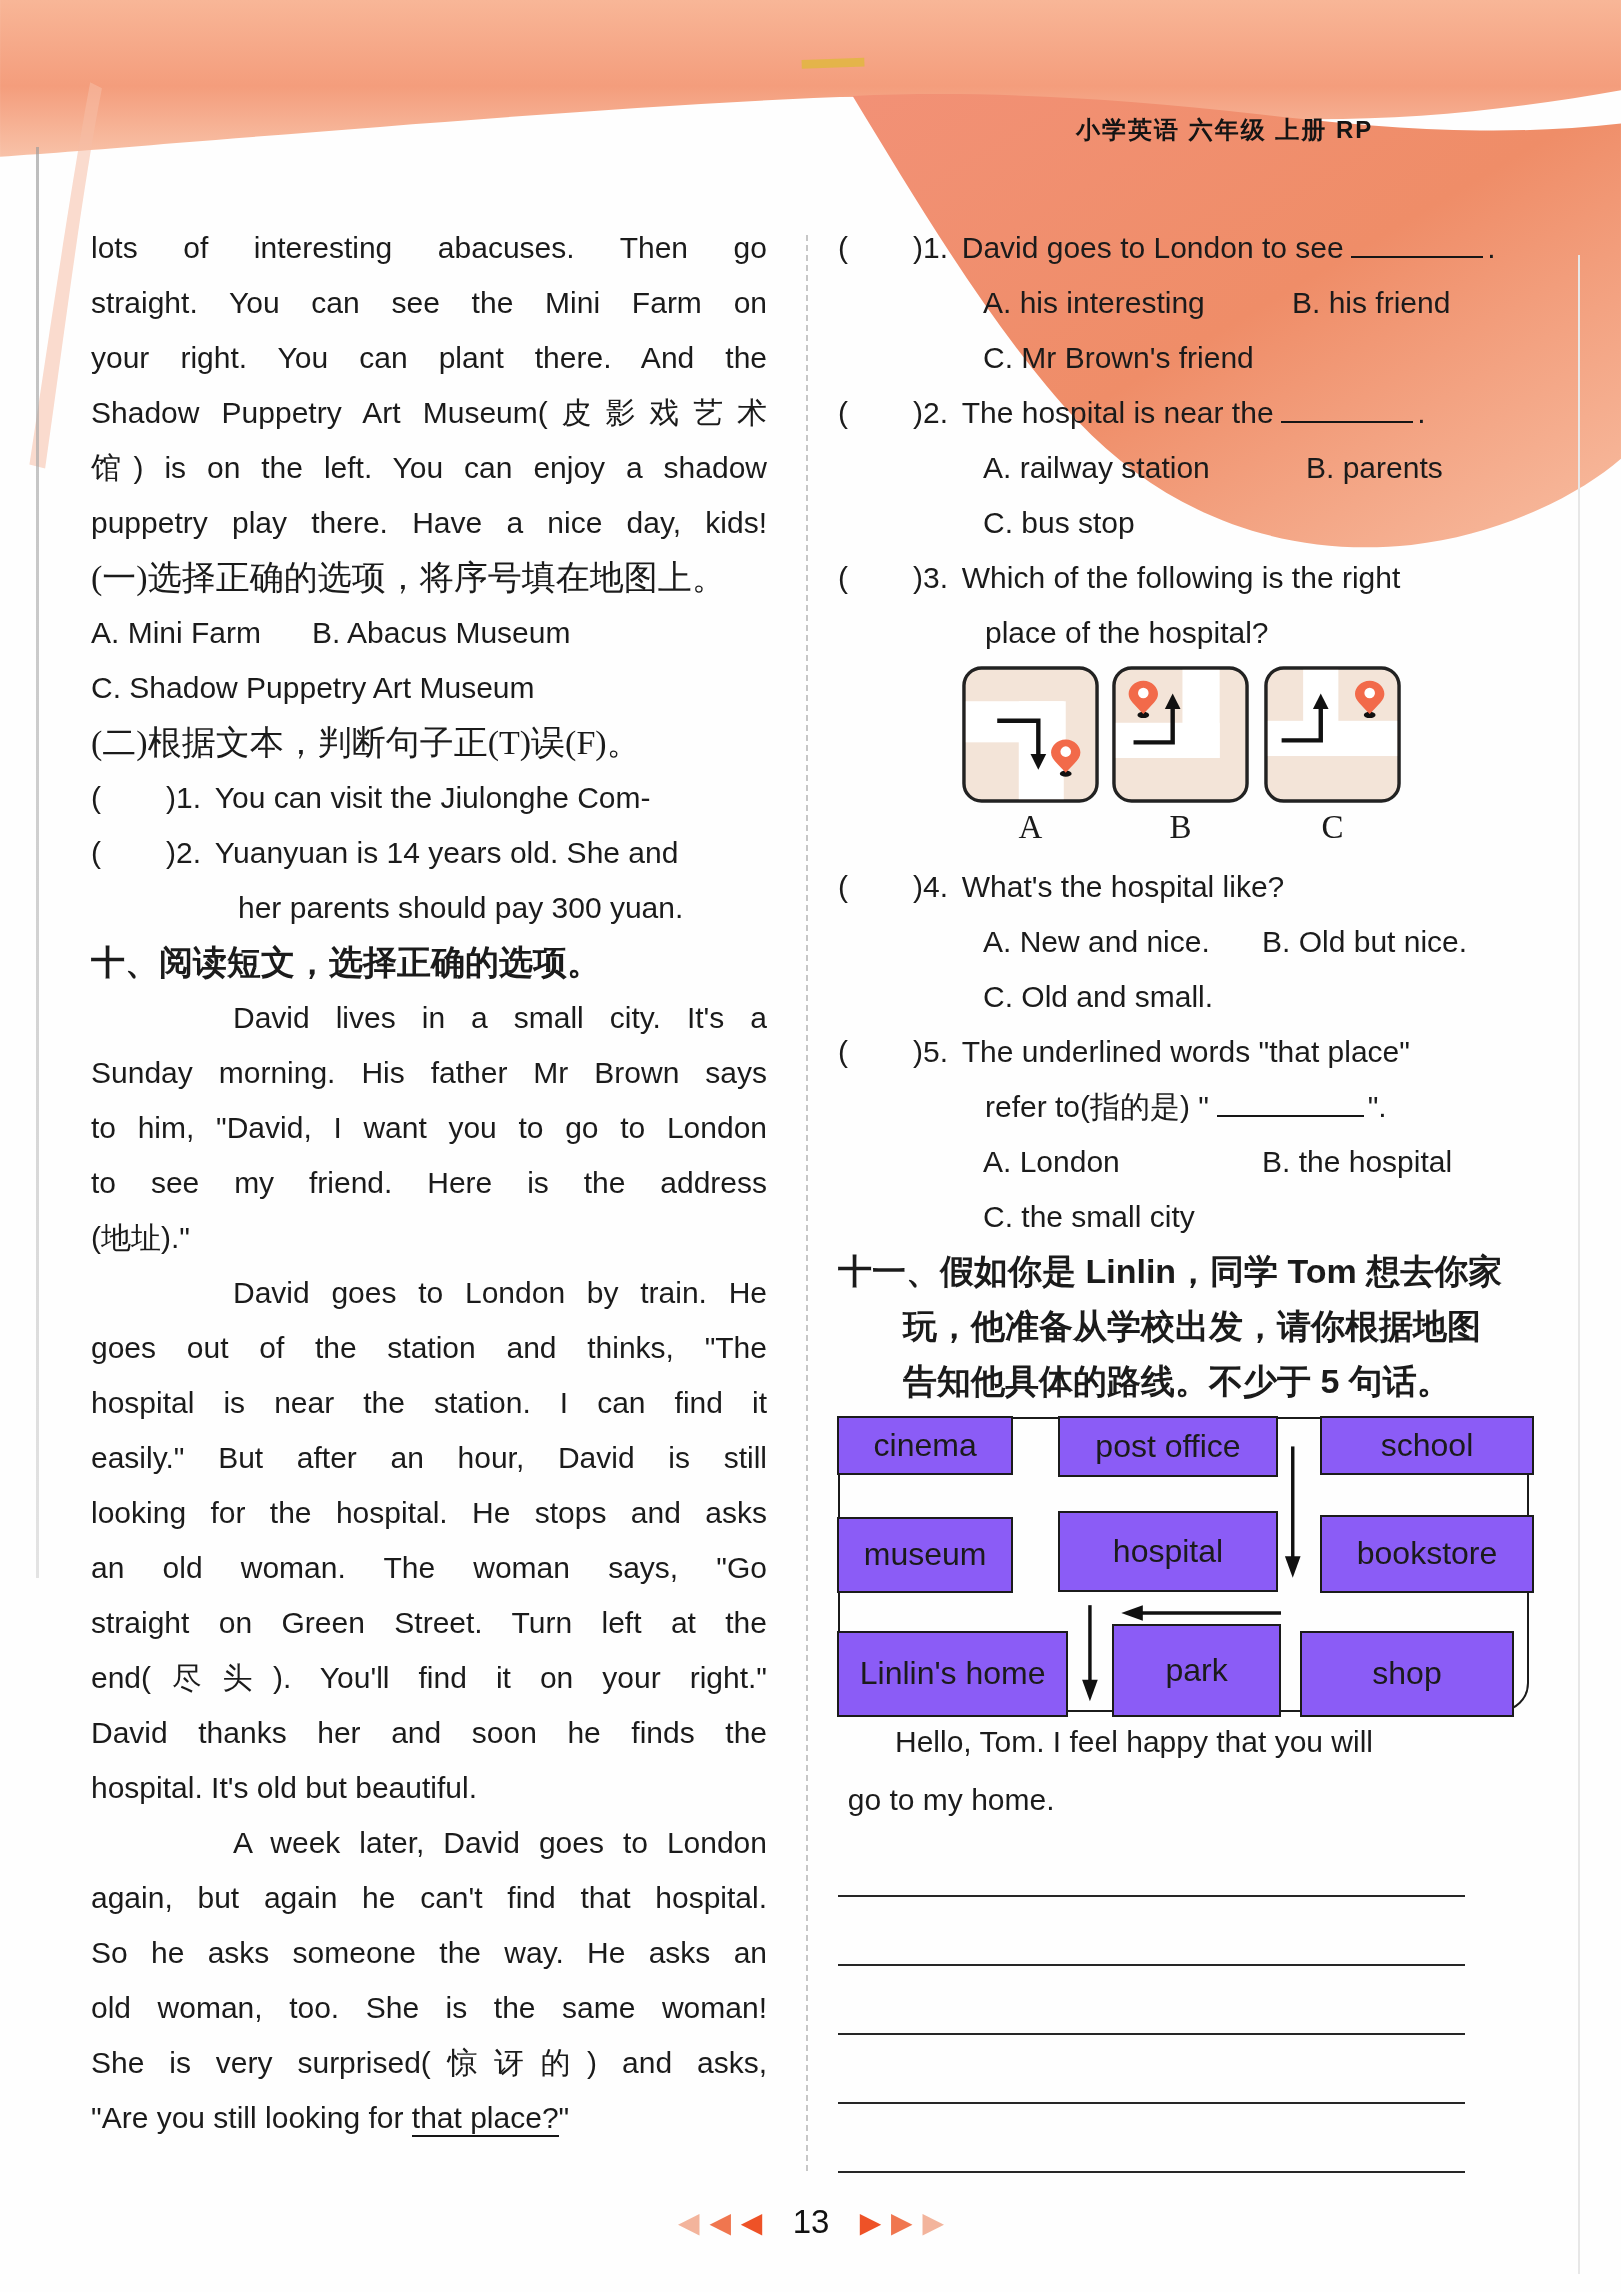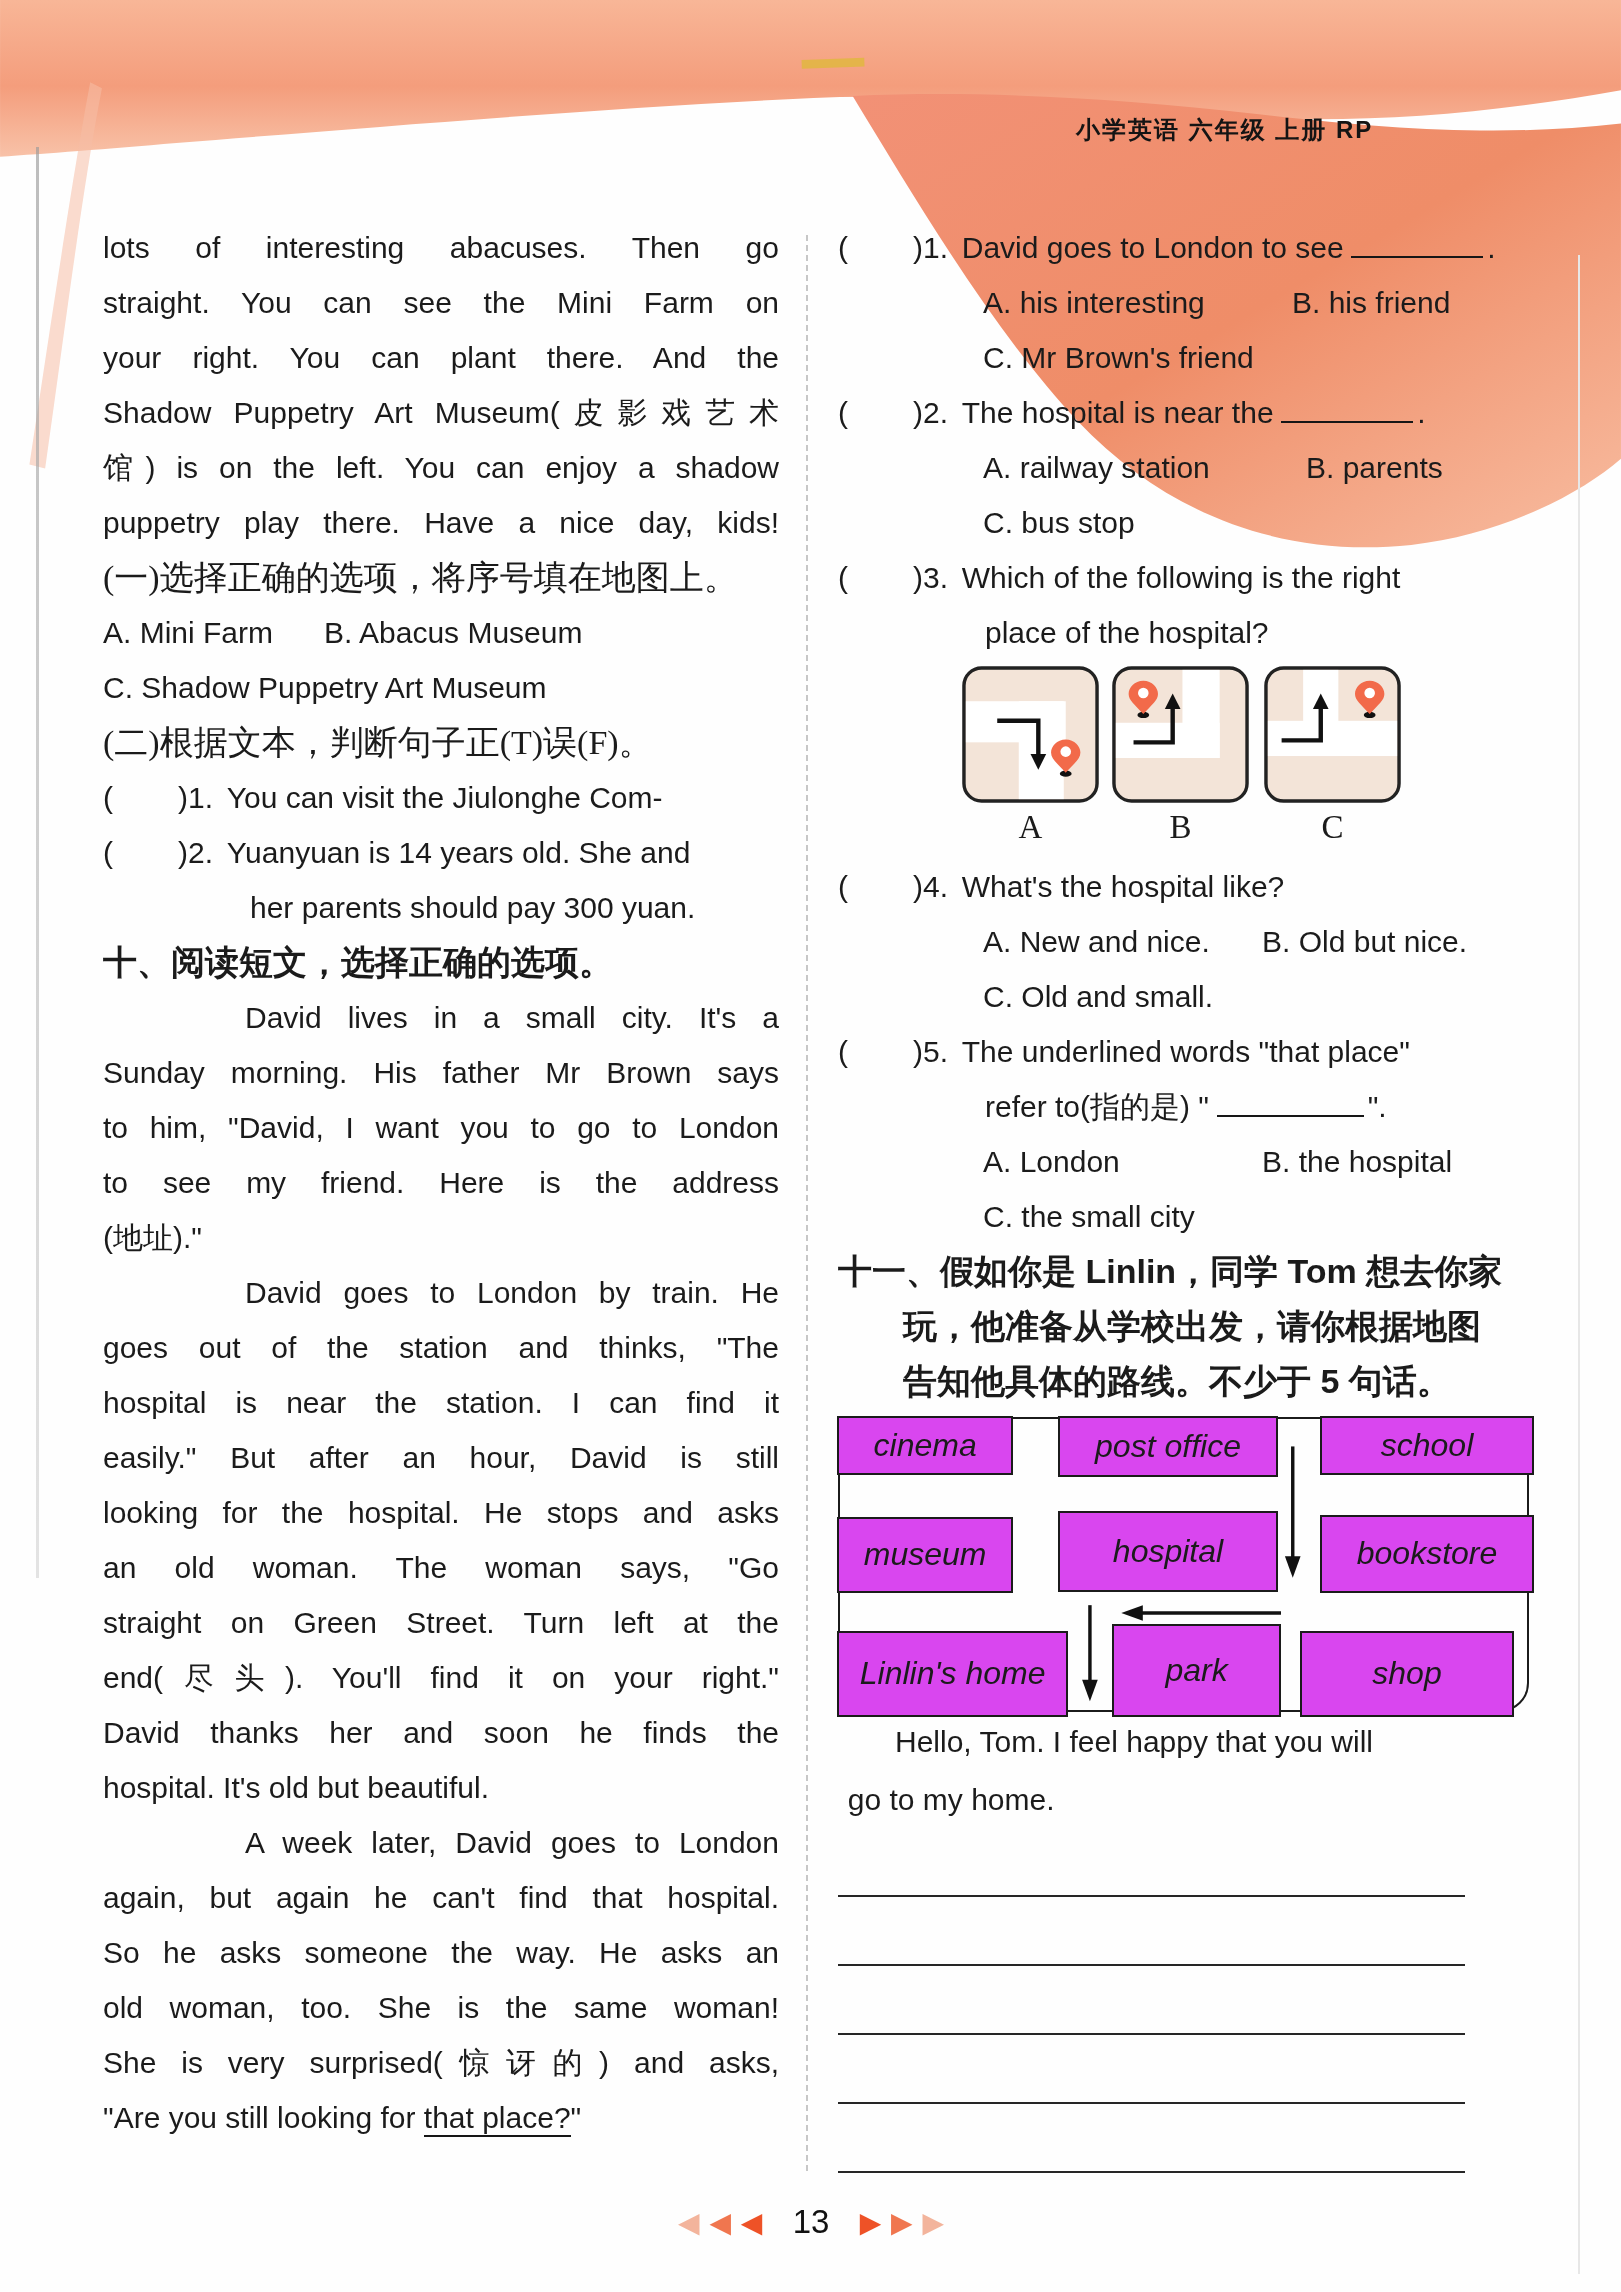--- a/index.html
+++ b/index.html
@@ -8,21 +8,21 @@
   
   #header-art{position:absolute;left:0;top:0;}
   #header-title{position:absolute;left:1076px;top:114px;font-size:24px;font-weight:600;
         letter-spacing:2px;color:#141414;white-space:nowrap;}
   #spine-line{position:absolute;left:36px;top:147px;width:2.9px;height:1431px;
         background:linear-gradient(#9a9a9a,#d5d5d5);opacity:.65;}
   #scan-edge{position:absolute;left:1578px;top:255px;width:2px;height:2019px;background:#e7e7e7;}
   #col-divider{position:absolute;left:806px;top:235px;height:1936px;border-left:2px dashed #c7c7c7;}
   
   .col{position:absolute;top:220px;}
-  #left-col{left:103px;width:676px;}
+  #left-col{left:91px;width:676px;}
   #right-col{left:838px;width:686px;}
   .ln{height:55px;line-height:55px;font-size:30px;white-space:nowrap;}
   .j{white-space:normal;text-align:justify;text-align-last:justify;}
   .pind{text-indent:142px;}
   .cont{padding-left:147px;}
   .cont2{padding-left:147px;}
   .zhser{font-family:"Liberation Serif","DejaVu Serif",serif;font-size:34px;}
   .zhbold{font-weight:bold;font-size:34px;}
   .flexrow{display:flex;align-items:baseline;}
   .pgap{display:inline-block;width:65px;}
@@ -39,22 +39,22 @@
   
   #cards{position:relative;height:193px;margin-top:5.9px;}
   .card{position:absolute;top:0;width:137px;height:137px;}
   .card svg{display:block;}
   .card-label{position:absolute;top:143px;width:137px;text-align:center;
         font-family:"Liberation Serif","DejaVu Serif",serif;font-size:33px;}
   #card-a{left:124px;} #card-b{left:274px;} #card-c{left:426px;}
   
   #route-map{position:relative;width:687px;height:291px;border:2.9px solid #1b1b1b;
         border-radius:29px;margin-top:7.8px;}
-  .mbox{position:absolute;background:#d946ef;border:2.9px solid #1b1b1b;display:flex;
-        align-items:center;justify-content:center;font-size:32px;white-space:nowrap;font-style:italic;}
+  .mbox{position:absolute;background:#8b5cf6;border:2.9px solid #1b1b1b;display:flex;
+        align-items:center;justify-content:center;font-size:32px;white-space:nowrap;}
   #mb-cinema   {left:-2.9px;top:-2.9px;width:172px;height:55px;}
   #mb-post     {left:218px;top:-2.9px;width:216px;height:57px;}
   #mb-school   {left:480px;top:-2.9px;width:210px;height:55px;}
   #mb-museum   {left:-2.9px;top:98px;width:172px;height:72px;}
   #mb-hospital {left:218px;top:92px;width:216px;height:77px;}
   #mb-bookstore{left:480px;top:96px;width:210px;height:74px;}
   #mb-home     {left:-2.9px;top:212px;width:227px;height:82px;}
   #mb-park     {left:272px;top:205px;width:165px;height:89px;}
   #mb-shop     {left:460px;top:212px;width:210px;height:82px;}
   #map-arrows{position:absolute;left:0;top:0;pointer-events:none;}

